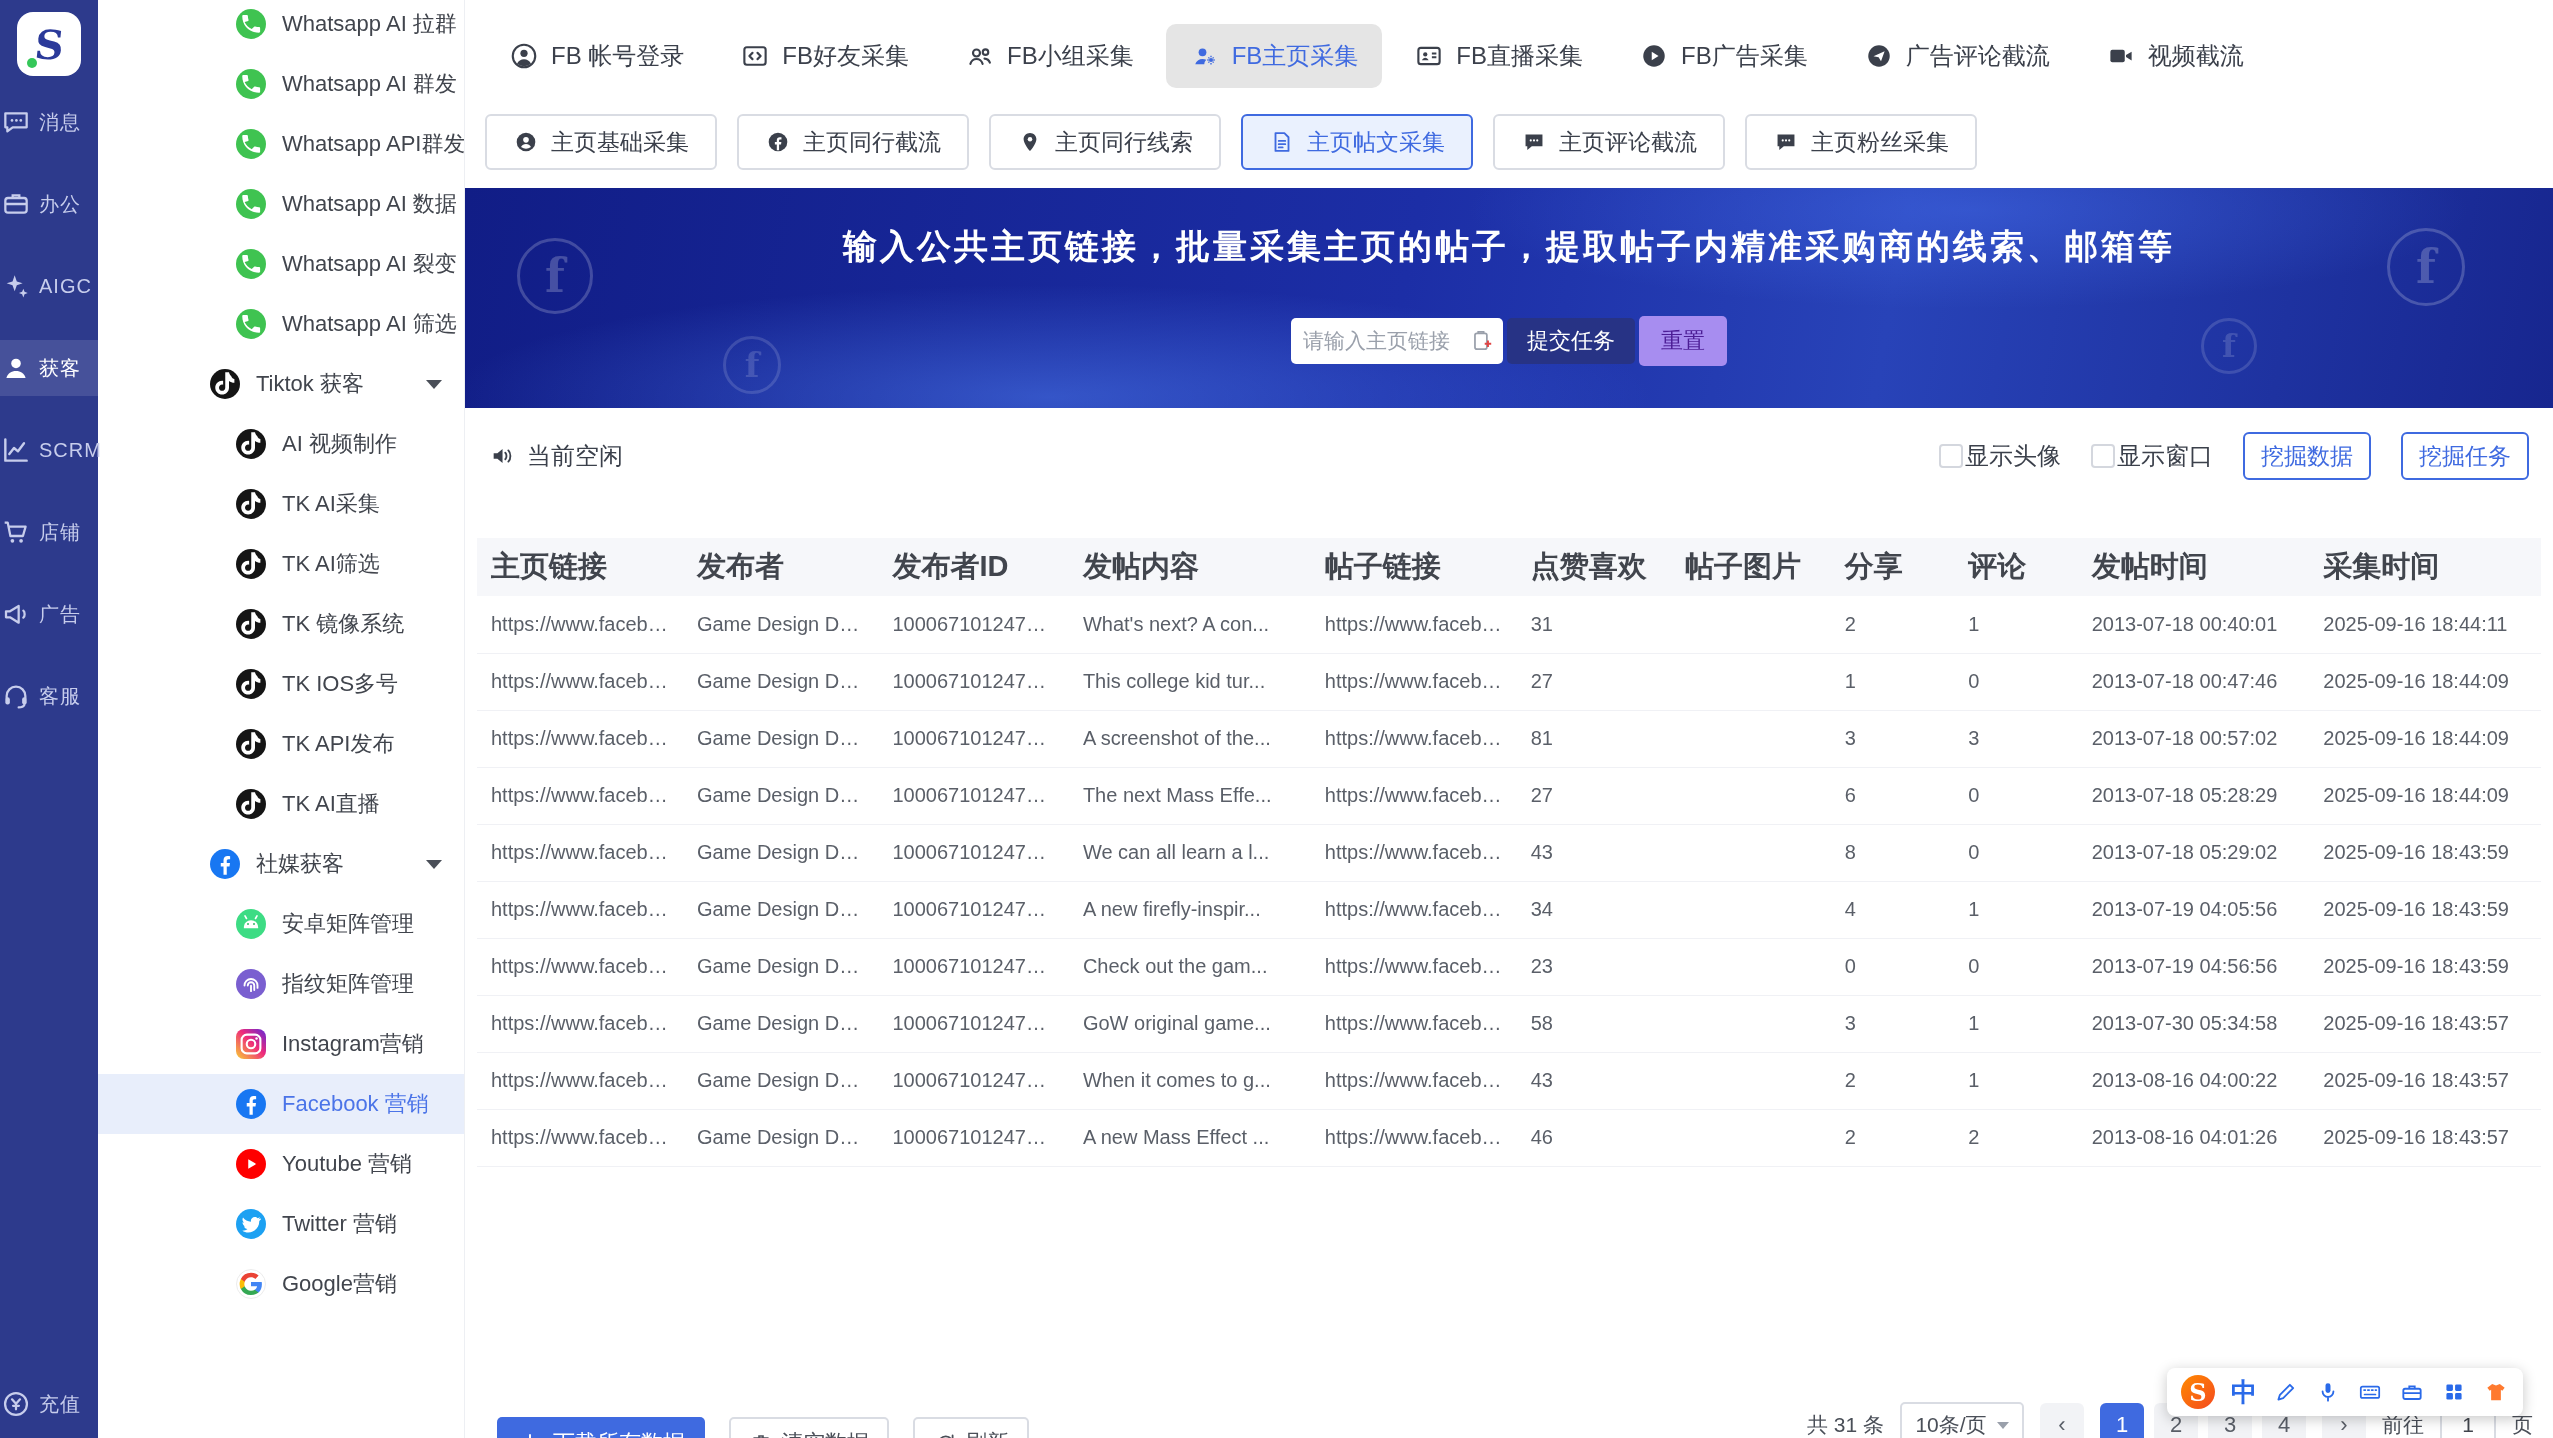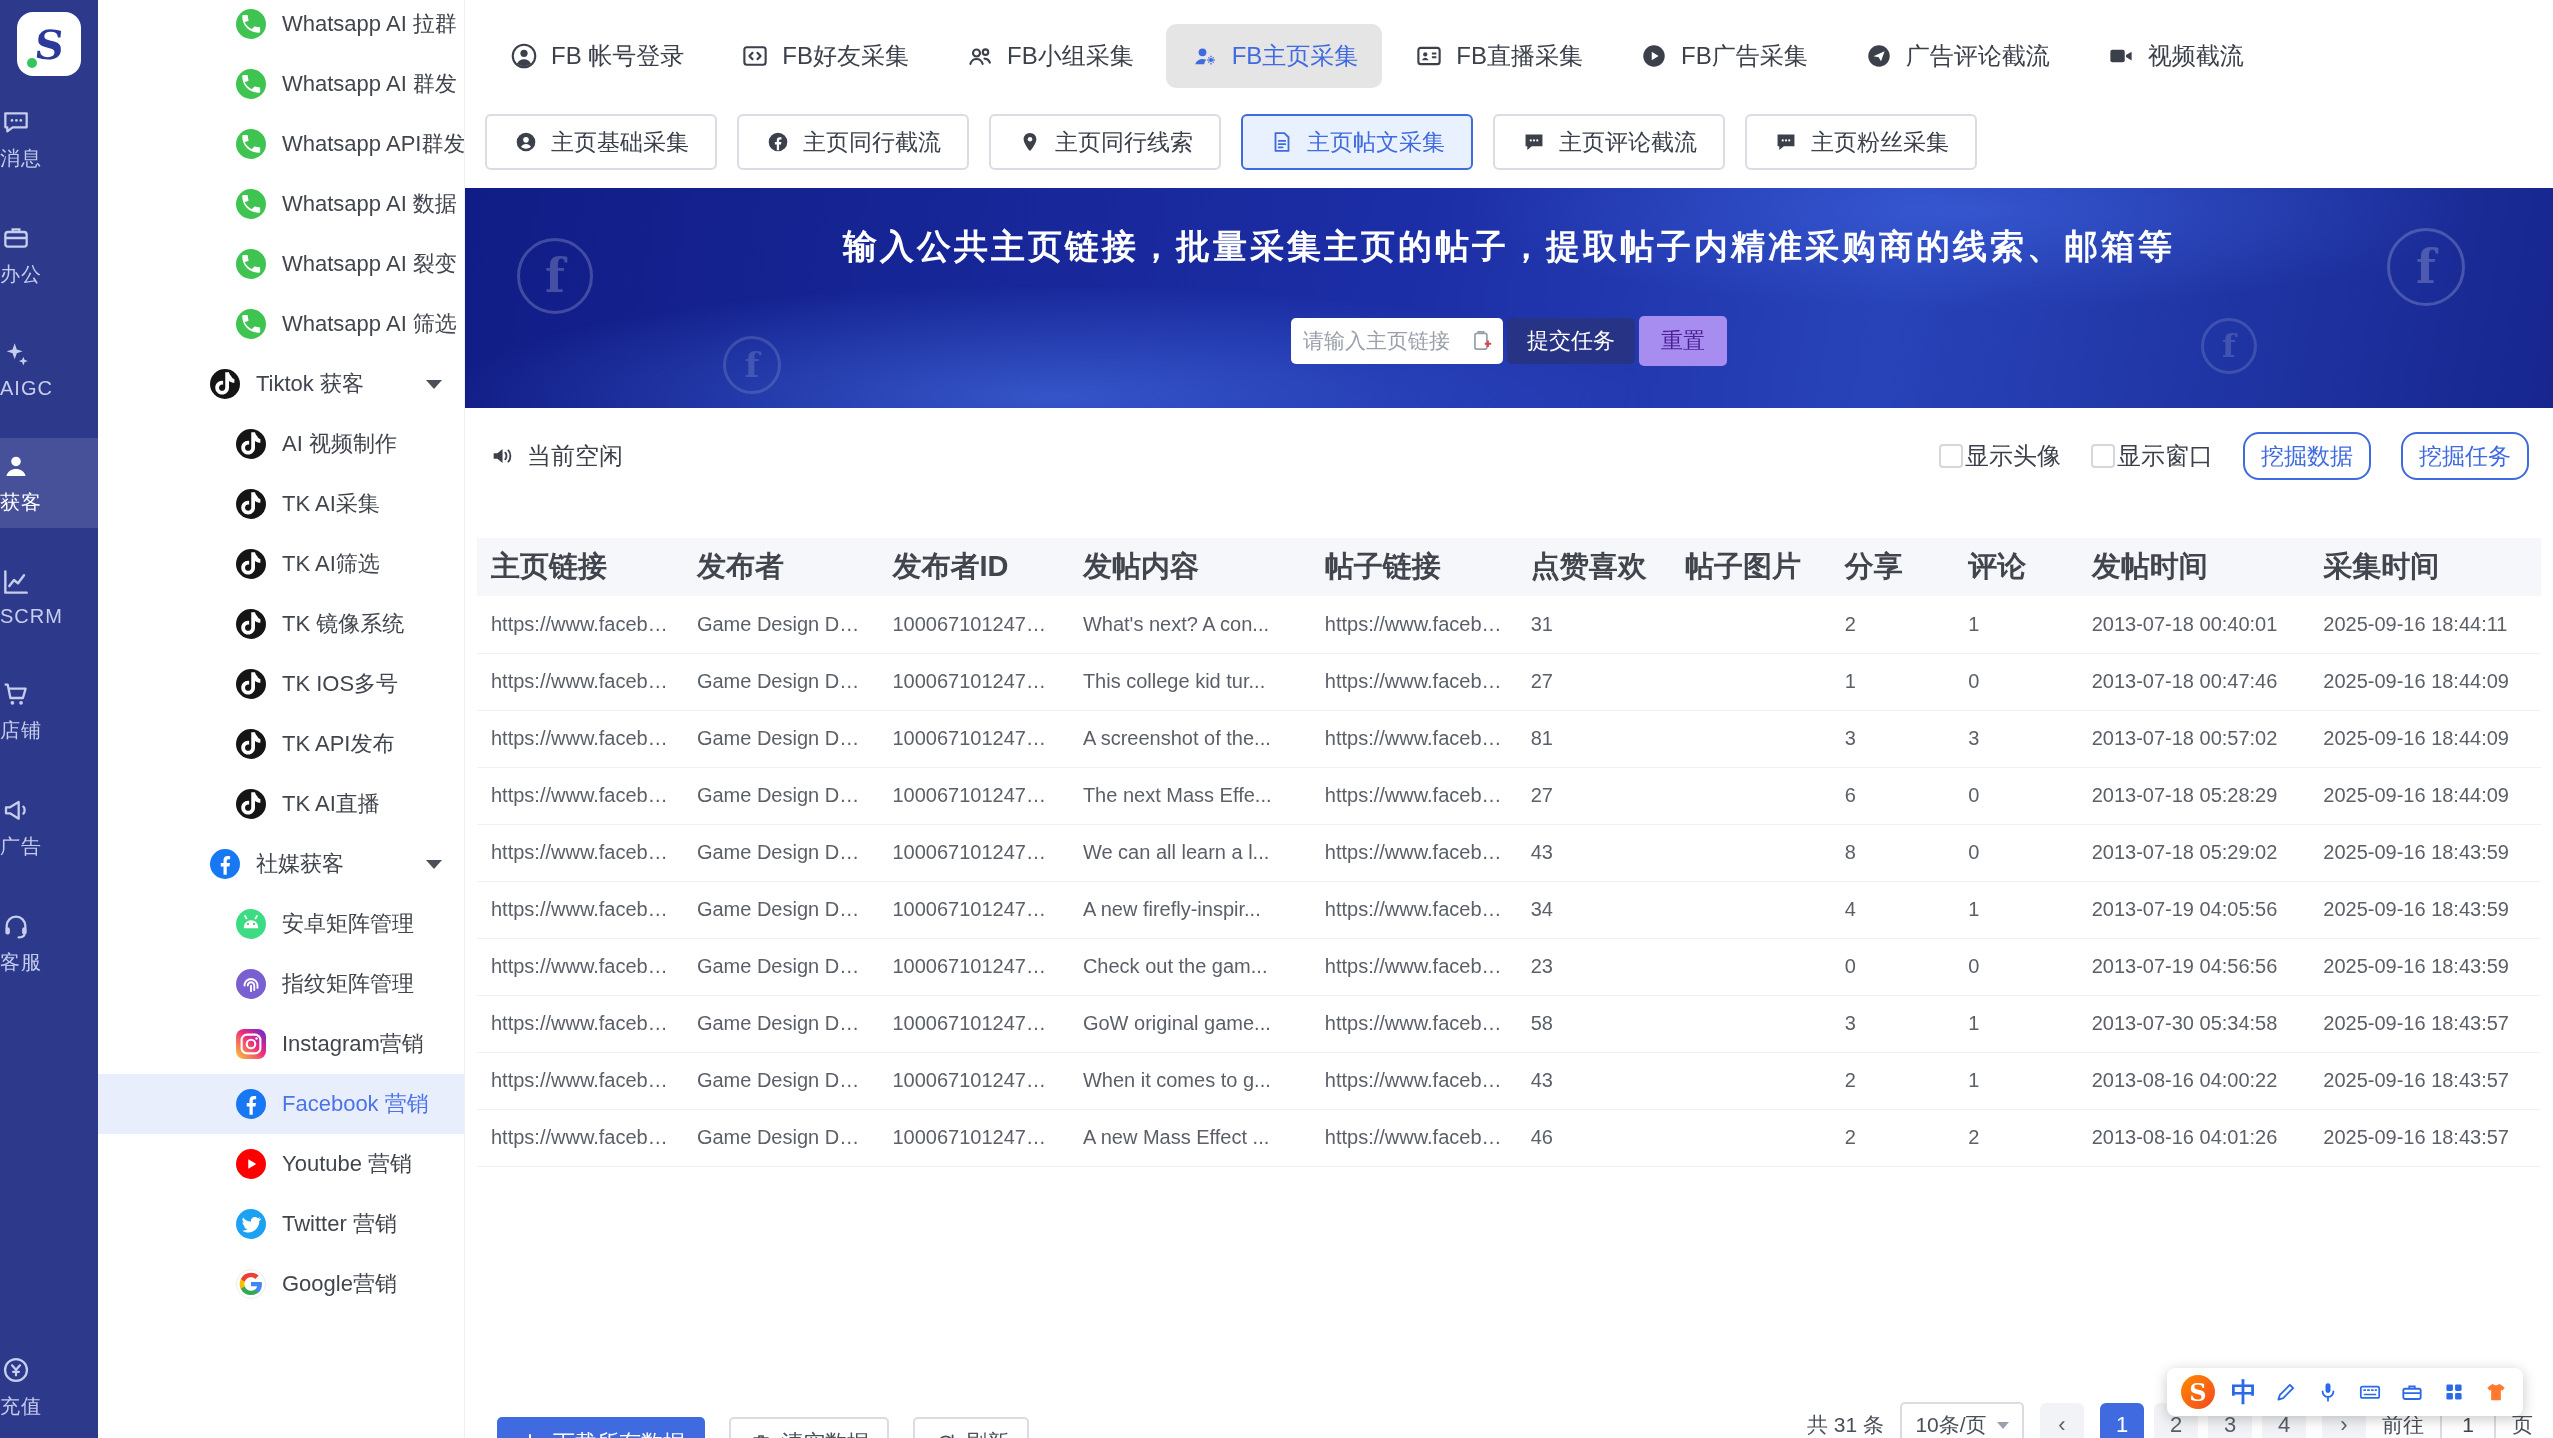--- a/index.html
+++ b/index.html
@@ -6,21 +6,21 @@
 html,body{width:2553px;height:1438px;overflow:hidden;background:#fff;position:relative;
   font-family:"Liberation Sans","DejaVu Sans",sans-serif}
 :root{--accent:#3f6ae0;--rail:#2d3a8c;--navy:#273385;--purple:#a78df0}
 
 
 .rail{position:absolute;top:0;bottom:0;left:0;width:98px;background:var(--rail);display:flex;flex-direction:column;align-items:center;z-index:6}
 .rail-logo{width:64px;height:64px;background:#fff;border-radius:16px;margin:12px 0 18px;position:relative;display:flex;align-items:center;justify-content:center;cursor:pointer;flex:none}
 .logo-s{font-size:40px;font-weight:bold;color:#2b3a9a;font-family:"DejaVu Serif",serif;transform:skewX(-6deg)}
 .logo-dot{position:absolute;left:10px;bottom:8px;width:10px;height:10px;border-radius:50%;background:#35c759}
 .rail-menu{display:flex;flex-direction:column;gap:26px;width:100%}
-.rail-item{display:flex;flex-direction:column;align-items:flex-start;gap:7px;color:#c7cdec;padding:12px 0;cursor:pointer;width:100%}
+.rail-item{display:flex;align-items:center;gap:7px;color:#c7cdec;padding:12px 0;cursor:pointer;width:100%}
 .rail-item .ic{display:flex}
 .rail-item .ic svg{width:32px;height:32px}
 .rail-item.active{color:#fff;background:rgba(255,255,255,.12)}
 .rail-label{font-size:20px;letter-spacing:1px}
 .rail-bottom{margin-top:auto;margin-bottom:6px;width:100%}
 
 
 .sidebar{position:absolute;top:0;bottom:0;left:98px;width:367px;background:#fff;border-right:1px solid #edeff3;overflow:hidden;z-index:5}
 .side-list{margin-top:-6px}
 .side-item{height:60px;display:flex;align-items:center;gap:16px;padding-left:138px;padding-right:8px;font-size:22px;color:#41454d;cursor:pointer;white-space:nowrap}
@@ -61,21 +61,21 @@
 .btn-reset{height:50px;padding:0 22px;border-radius:5px;background:var(--purple);color:#4c1d95;font-size:22px}
 
 
 .statusrow{height:96px;display:flex;align-items:center;padding:0 24px}
 .status-left{display:flex;align-items:center;gap:10px;font-size:24px;color:#3b404b}
 .status-left .ic{display:flex}
 .status-left .ic svg{width:28px;height:28px}
 .status-right{margin-left:auto;display:flex;align-items:center;gap:30px}
 .cb{display:flex;align-items:center;gap:2px;font-size:24px;color:#3b404b;cursor:pointer}
 .cb .box{width:24px;height:24px;border:2px solid #d4d7de;border-radius:4px;background:#fff;flex:none}
-.btn-outline{height:48px;padding:0 16px;border:2px solid var(--accent);border-radius:16px;background:#fff;color:var(--accent);font-size:23px}
+.btn-outline{height:48px;padding:0 16px;border:2px solid var(--accent);border-radius:6px;background:#fff;color:var(--accent);font-size:23px}
 
 
 .tablewrap{margin:34px 12px 0}
 table{width:100%;border-collapse:collapse;table-layout:fixed}
 th{height:58px;background:#f6f7fa;text-align:left;padding:0 14px;font-size:29px;color:#41454d;font-weight:bold;white-space:nowrap;overflow:hidden;cursor:pointer}
 td{height:57px;padding:0 14px;font-size:20px;color:#5a5f68;border-bottom:1px solid #f0f1f5;white-space:nowrap;overflow:hidden;text-overflow:ellipsis}
 
 
 .footer{position:absolute;top:1417px;left:32px;display:flex;gap:24px}
 .btn-primary{height:52px;padding:0 20px;border-radius:5px;background:var(--accent);color:#fff;font-size:22px;gap:10px}

